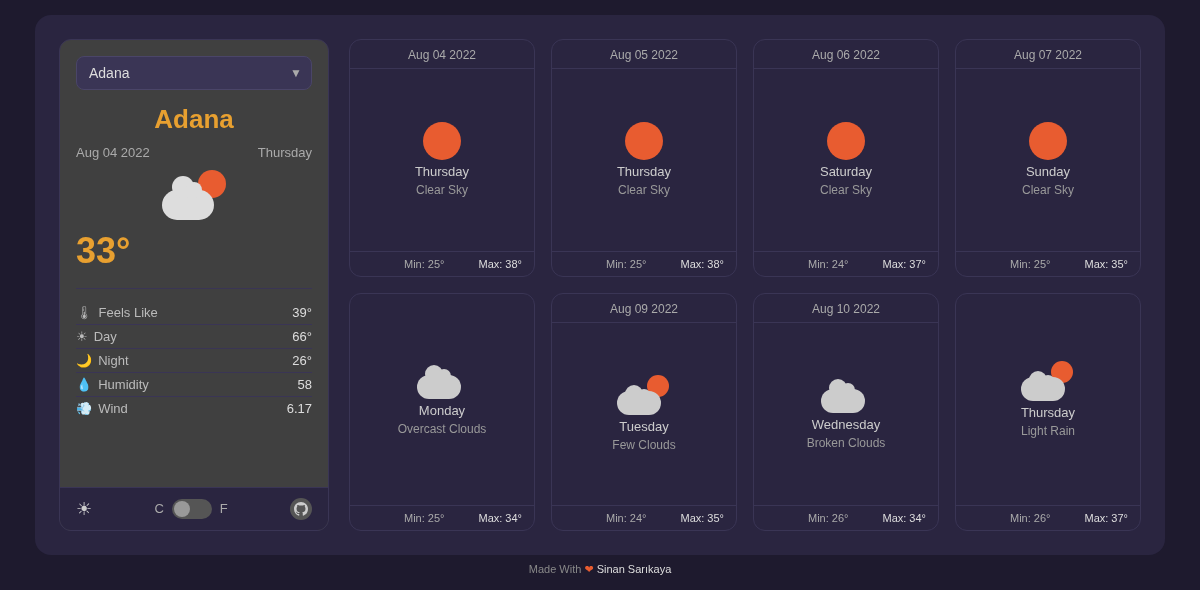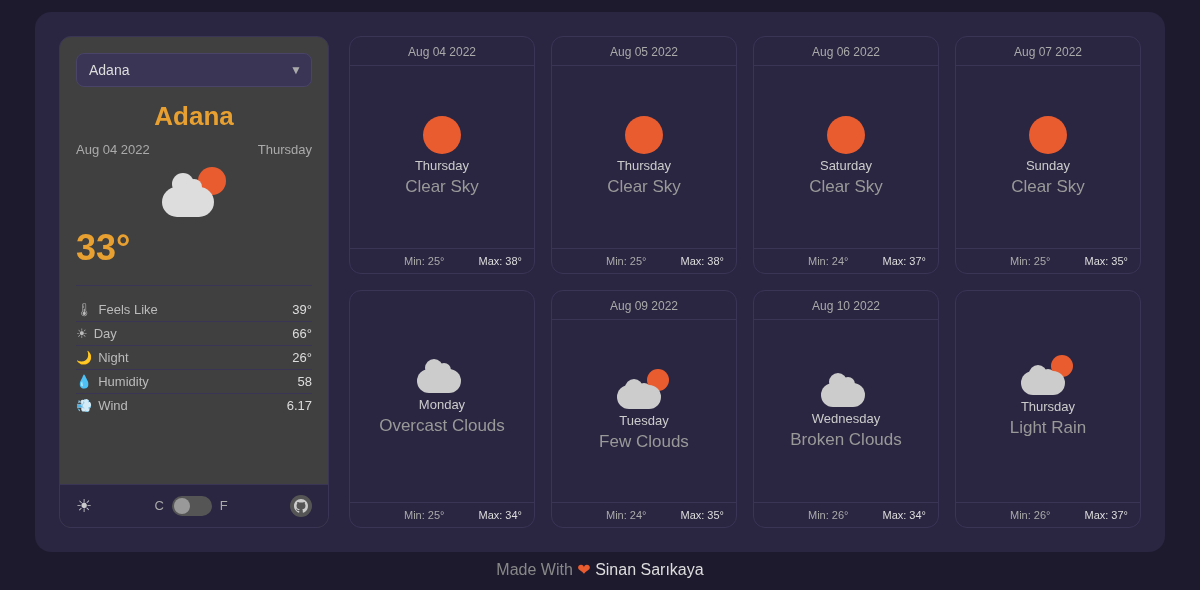--- a/index.html
+++ b/index.html
@@ -218,21 +218,21 @@
     .card-body {
       flex: 1;
       display: flex;
       flex-direction: column;
       align-items: center;
       justify-content: center;
       padding: 8px;
       gap: 4px;
     }
     .card-day { font-size: 13px; color: #ccc; }
-    .card-desc { font-size: 17px; color: #999; }
+    .card-desc { font-size: 12px; color: #999; }
     .card-footer {
       width: 100%;
       border-top: 1px solid #3a3555;
       display: flex;
       justify-content: flex-end;
       padding: 6px 12px;
       font-size: 11px;
       color: #aaa;
     }
     .card-footer span:last-child { color: #ddd; margin-left: 34px; }
@@ -297,21 +297,21 @@
       position: absolute;
       top: 14px; left: 20px;
       width: 14px; height: 14px;
       background: #ccc;
       border-radius: 50%;
     }
 
     
     .page-footer {
       margin-top: 8px;
-      font-size: 16px;
+      font-size: 11px;
       color: #888;
       text-align: center;
     }
     .page-footer .heart { color: #e85c30; }
     .page-footer .author { color: #ddd; }
 
     .sun-icon-lg { font-size: 18px; }
     .github-icon {
       width: 22px; height: 22px;
       background: #555;

